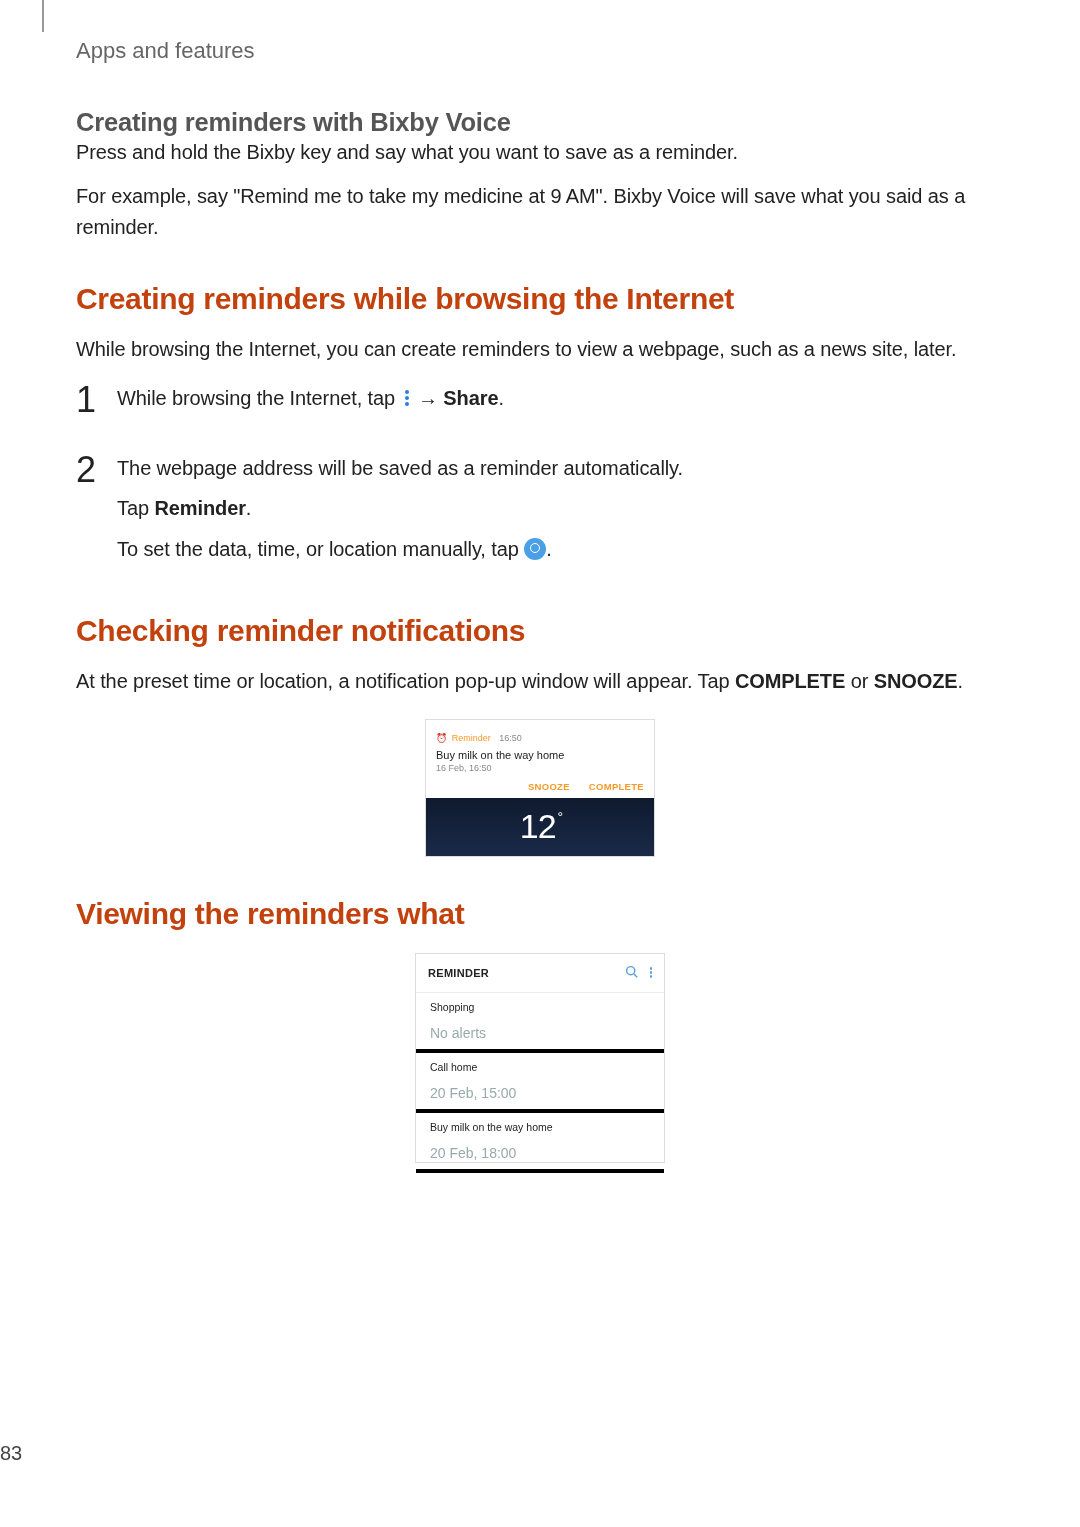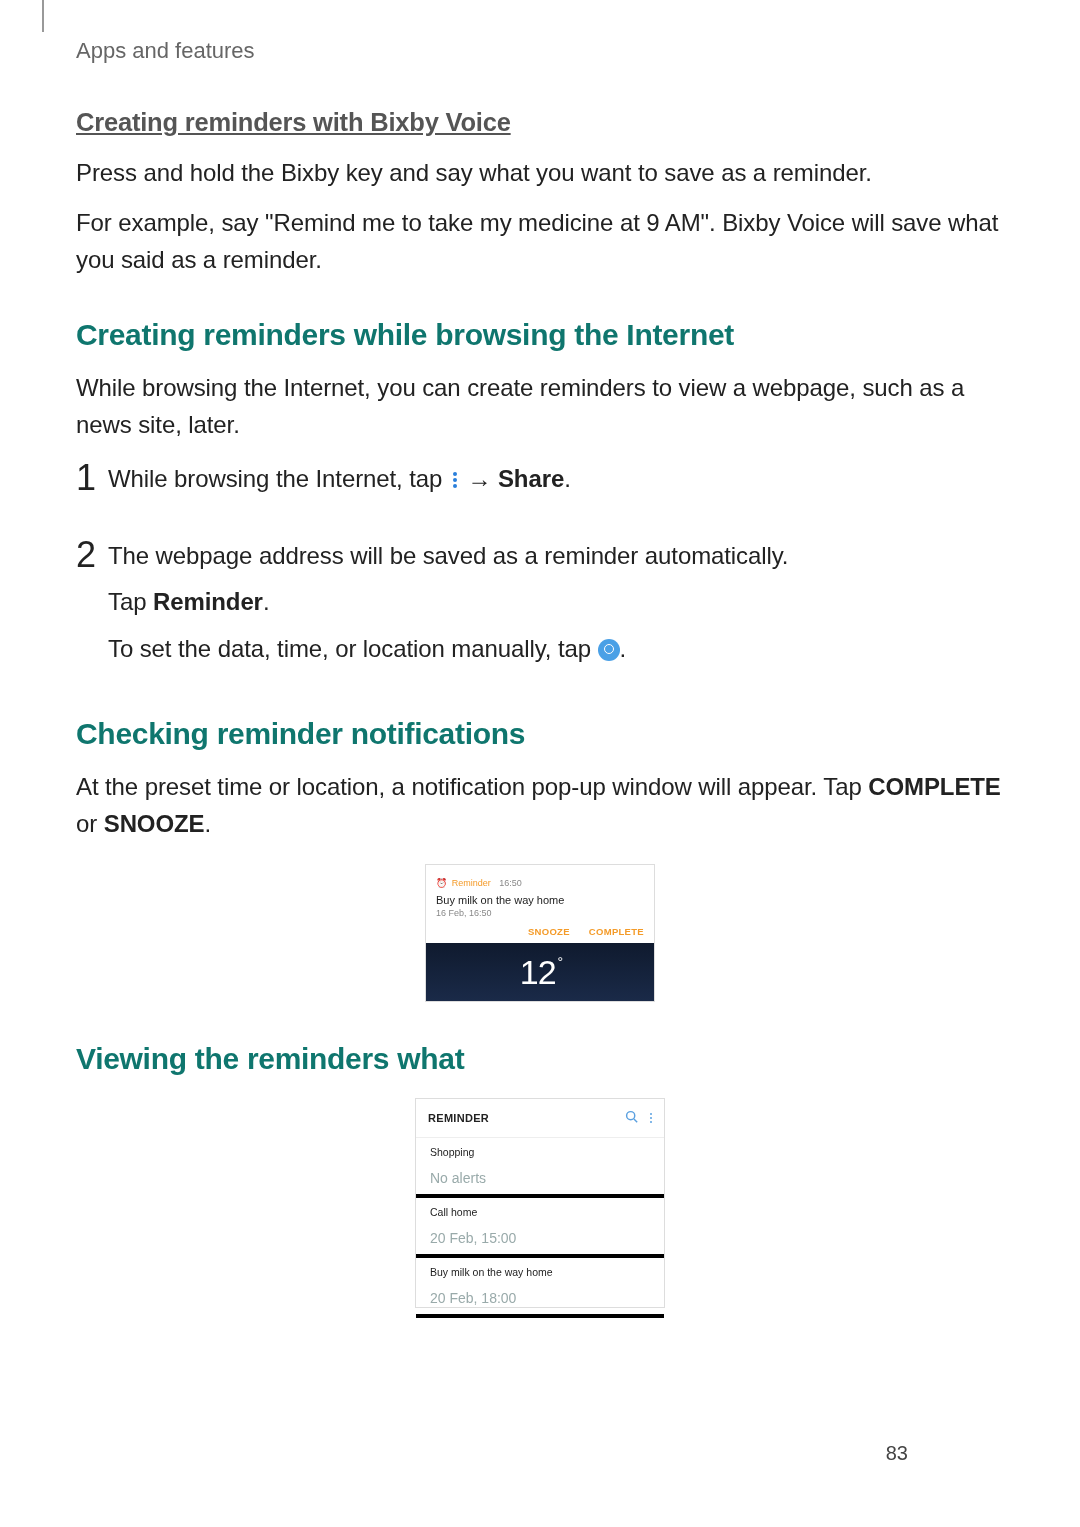--- a/index.html
+++ b/index.html
@@ -1,28 +1,28 @@
 <!DOCTYPE html>
 <html><head>
 <meta charset="utf-8">
 <style>
   * { box-sizing: border-box; margin: 0; padding: 0; }
   html, body { width: 1080px; height: 1527px; background: #fff; font-family: "Segoe UI", Arial, Helvetica, sans-serif; color: #222; }
   .page { position: relative; width: 1080px; height: 1527px; padding-left: 48px; }
   .divider { position: absolute; top: 0; left: 42px; width: 2px; height: 32px; background: #999; }
   .running-head { position: absolute; left: 76px; top: 38px; font-size: 22px; color: #666; }
   .content { position: absolute; left: 76px; top: 108px; width: 928px; }
-  .h3 { font-size: 25.5px; font-weight: 600; color: #555; margin-bottom: 18px; letter-spacing: -0.2px; text-decoration: underline; }
-  .h2 { font-size: 30px; font-weight: 700; color: #0f766e; margin-top: 40px; margin-bottom: 18px; letter-spacing: -0.3px; }
-  .body { font-size: 24px; line-height: 1.52; color: #222; margin-bottom: 14px; letter-spacing: -0.1px; }
+  .h3 { font-size: 25.5px; font-weight: 600; color: #555; letter-spacing: -0.2px; }
+  .h2 { font-size: 30px; font-weight: 700; color: #c2410c; margin-top: 40px; margin-bottom: 18px; letter-spacing: -0.3px; }
+  .body { font-size: 20px; line-height: 1.52; color: #222; margin-bottom: 14px; letter-spacing: -0.1px; }
   .bold { font-weight: 700; }
   .steps { margin-top: 18px; }
   .step { display: flex; align-items: flex-start; margin-bottom: 28px; }
   .step-num { font-size: 36px; font-weight: 400; color: #222; width: 32px; flex: none; line-height: 0.95; font-family: "Arial Narrow", Arial, sans-serif; }
-  .step-body { flex: 1; }
+  .step-body { flex: 1; margin-left: 9px; }
   .step-body .body { margin-bottom: 10px; }
   .icon-more { display: inline-block; vertical-align: -2px; margin: 0 3px; }
   .icon-more circle { fill: #2a7fdb; }
   .icon-reminder { display: inline-block; width: 22px; height: 22px; vertical-align: -4px; border-radius: 50%; background: #4aa0e6; position: relative; }
   .icon-reminder::after { content: ""; position: absolute; left: 6px; top: 5px; width: 8px; height: 8px; border: 1.5px solid #fff; border-radius: 50%; }
   .fig-wrap { display: flex; justify-content: center; margin: 22px 0 12px 0; }
   .fig1 { width: 230px; border: 1px solid #ddd; font-family: Arial, sans-serif; }
   .fig1-top { padding: 7px 10px 6px 10px; background: #fff; }
   .fig1-app { color: #f49b29; font-size: 9px; }
   .fig1-time { color: #888; font-size: 9px; margin-left: 4px; }
@@ -35,21 +35,21 @@
   .fig2 { width: 250px; height: 210px; border: 1px solid #ddd; font-family: Arial, sans-serif; }
   .fig2-head { display: flex; align-items: center; justify-content: space-between; padding: 10px 12px; border-bottom: 1px solid #eee; }
   .fig2-head-title { font-size: 11px; font-weight: 700; color: #222; letter-spacing: 0.3px; }
   .fig2-head-icons { display: flex; gap: 12px; align-items: center; }
   .fig2-search svg { width: 13px; height: 13px; stroke: #5aa0e0; fill: none; stroke-width: 1.8; }
   .fig2-more { display: flex; flex-direction: column; gap: 1.8px; }
   .fig2-more i { width: 2.2px; height: 2.2px; background: #5aa0e0; border-radius: 50%; display: block; }
   .fig2-item { padding: 8px 14px; border-bottom: 4px solid #000000; }
   .fig2-item-title { font-size: 10.5px; color: #222; }
   .fig2-item-sub { font-size: 14px; color: #9aa; margin-top: 12px; }
-  .page-num { position: absolute; left: 0; width: 908px; bottom: 62px; text-align: right; font-size: 20px; color: #444; }
+  .page-num { position: absolute; left: 0; width: 908px; bottom: 62px; text-align: left; font-size: 20px; color: #444; }
 </style>
 </head>
 <body>
 
 <div class="page">
   <div class="divider"></div>
   <div class="running-head">Apps and features</div>
 
   <div class="content">
 

